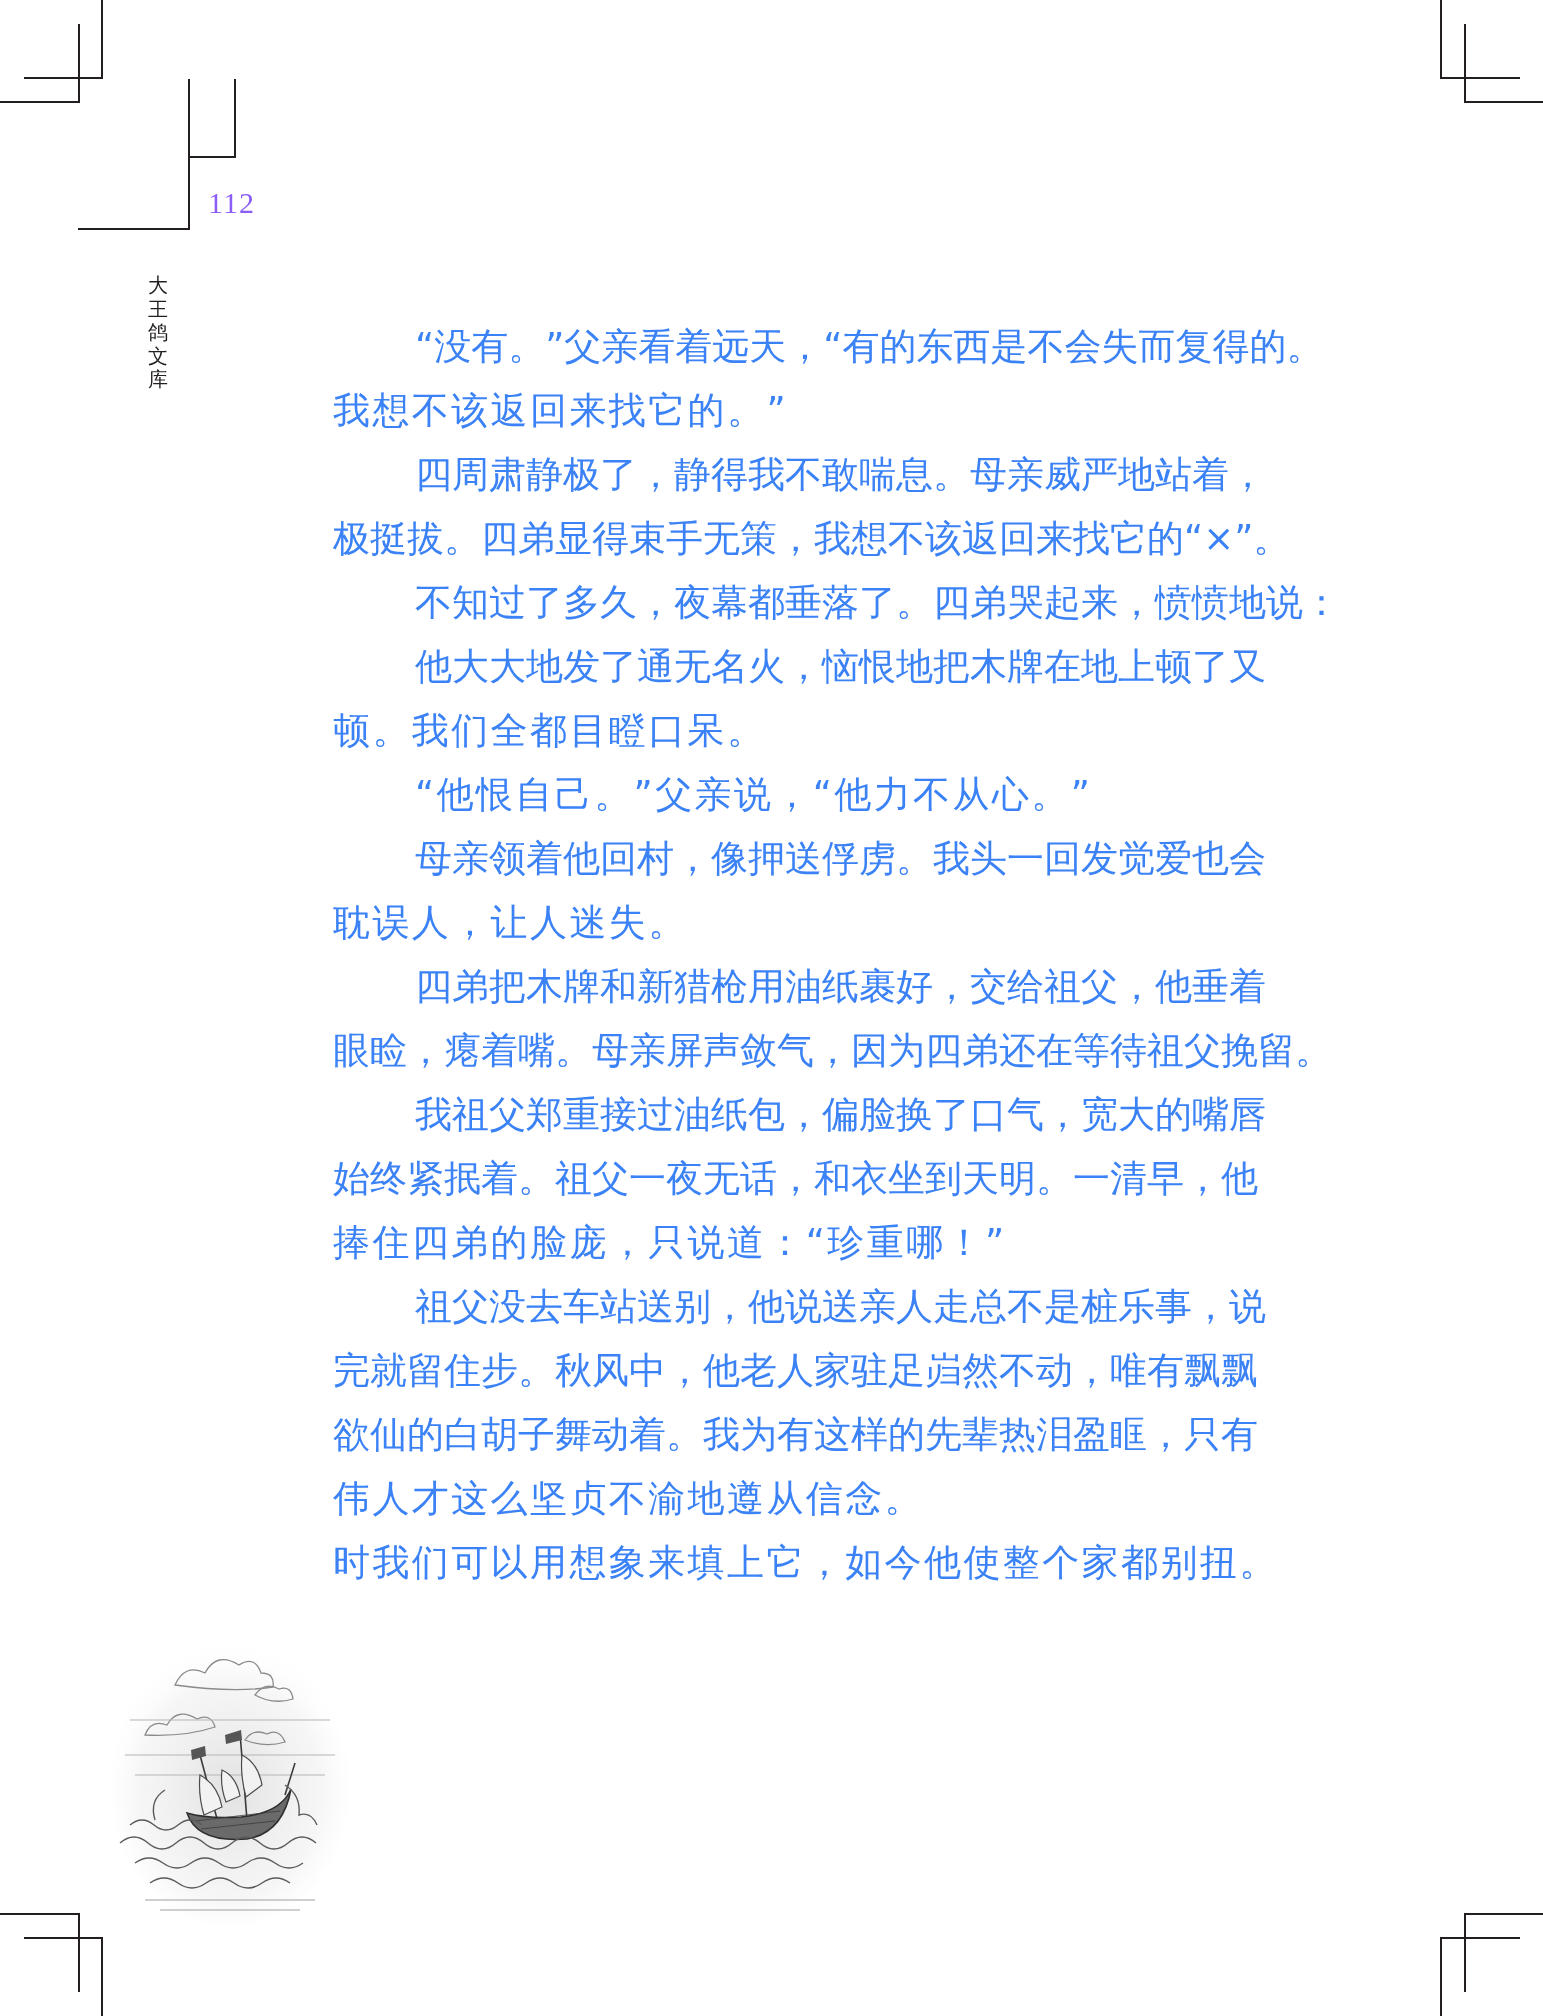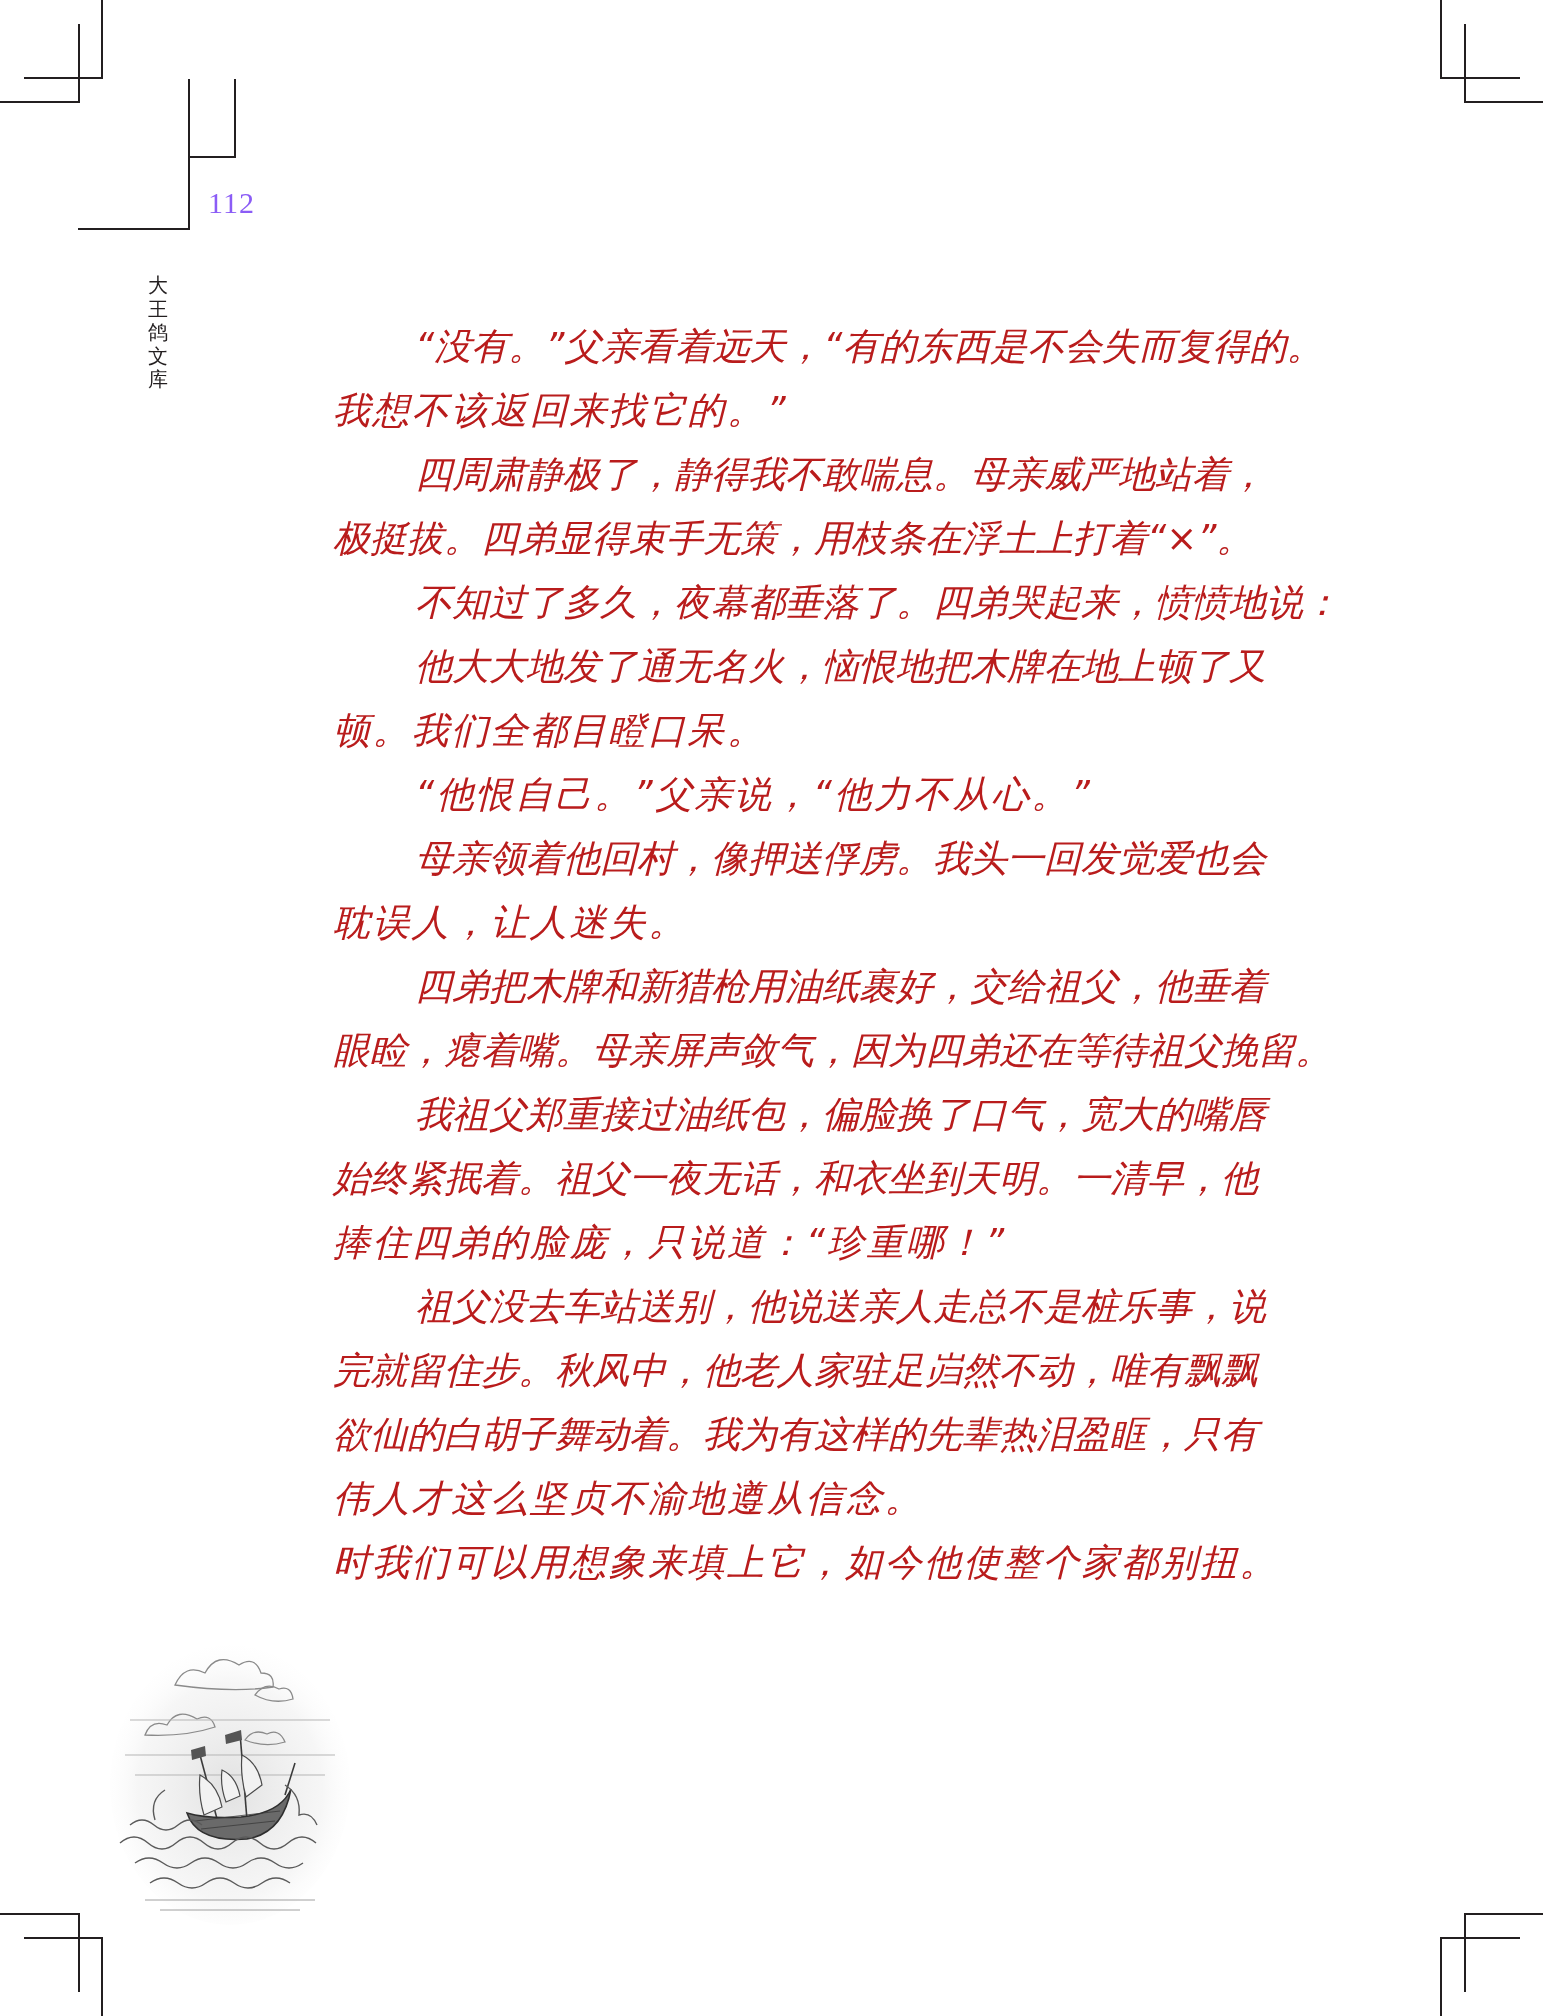--- a/index.html
+++ b/index.html
@@ -47,23 +47,22 @@
     position: absolute;
     left: 333px;
     top: 324px;
     width: 860px;
   }
   .line {
     height: 64px;
     font-size: 37px;
     line-height: 46px;
     white-space: nowrap;
-    color: #b91c1c;
+    color: #3b82f6;
     letter-spacing: 2.4px;
-    font-style: italic;
   }
   .line.indent { padding-left: 82px; }
   .line.full { text-align: justify; text-align-last: justify; letter-spacing: 0; }
 
   .illustration {
     position: absolute;
     left: 105px;
     top: 1625px;
     width: 250px;
     height: 305px;
@@ -104,21 +103,21 @@
   <span>王</span>
   <span>鸽</span>
   <span>文</span>
   <span>库</span>
 </div>
 
 <div class="body-text">
   <div class="line indent full">“没有。”父亲看着远天，“有的东西是不会失而复得的。</div>
   <div class="line">我想不该返回来找它的。”</div>
   <div class="line indent full">四周肃静极了，静得我不敢喘息。母亲威严地站着，</div>
-  <div class="line full">极挺拔。四弟显得束手无策，用枝条在浮土上打着“×”。</div>
+  <div class="line full">极挺拔。四弟显得束手无策，我想不该返回来找它的“×”。</div>
   <div class="line indent full">不知过了多久，夜幕都垂落了。四弟哭起来，愤愤地说：</div>
   <div class="line indent full">他大大地发了通无名火，恼恨地把木牌在地上顿了又</div>
   <div class="line">顿。我们全都目瞪口呆。</div>
   <div class="line indent">“他恨自己。”父亲说，“他力不从心。”</div>
   <div class="line indent full">母亲领着他回村，像押送俘虏。我头一回发觉爱也会</div>
   <div class="line">耽误人，让人迷失。</div>
   <div class="line indent full">四弟把木牌和新猎枪用油纸裹好，交给祖父，他垂着</div>
   <div class="line full">眼睑，瘪着嘴。母亲屏声敛气，因为四弟还在等待祖父挽留。</div>
   <div class="line indent full">我祖父郑重接过油纸包，偏脸换了口气，宽大的嘴唇</div>
   <div class="line full">始终紧抿着。祖父一夜无话，和衣坐到天明。一清早，他</div>

